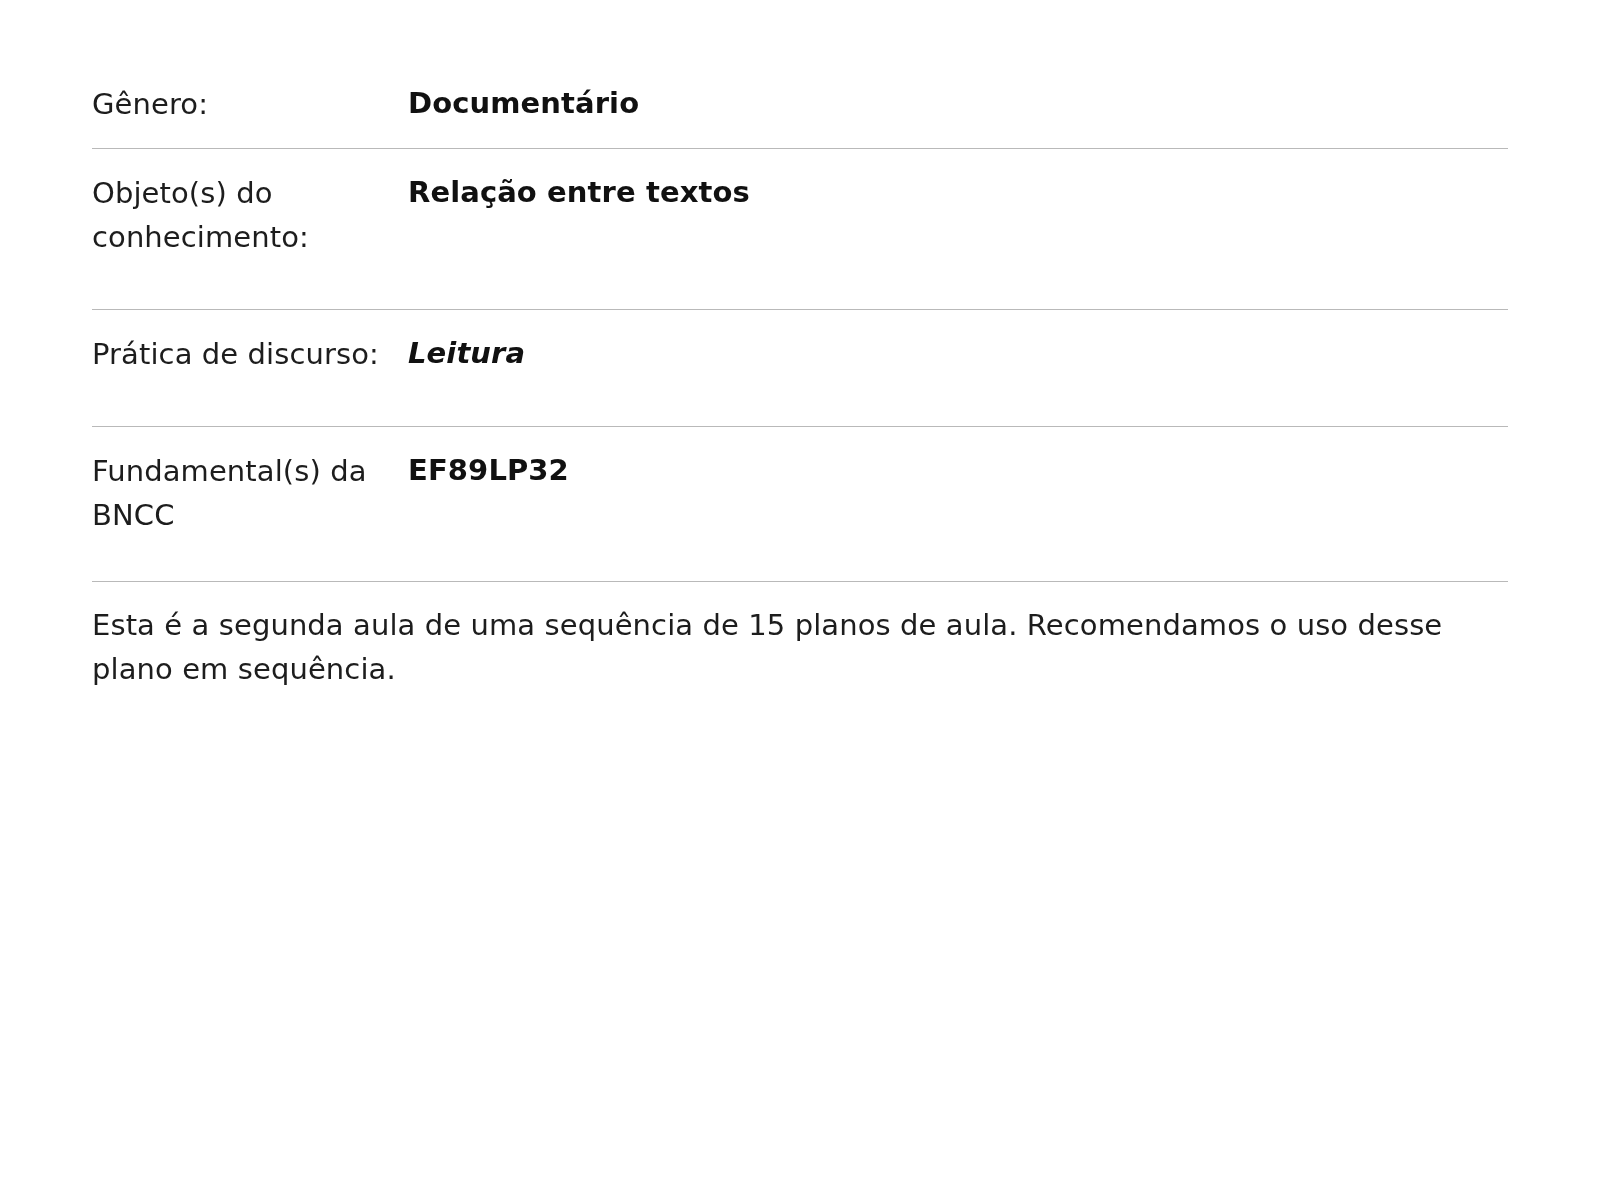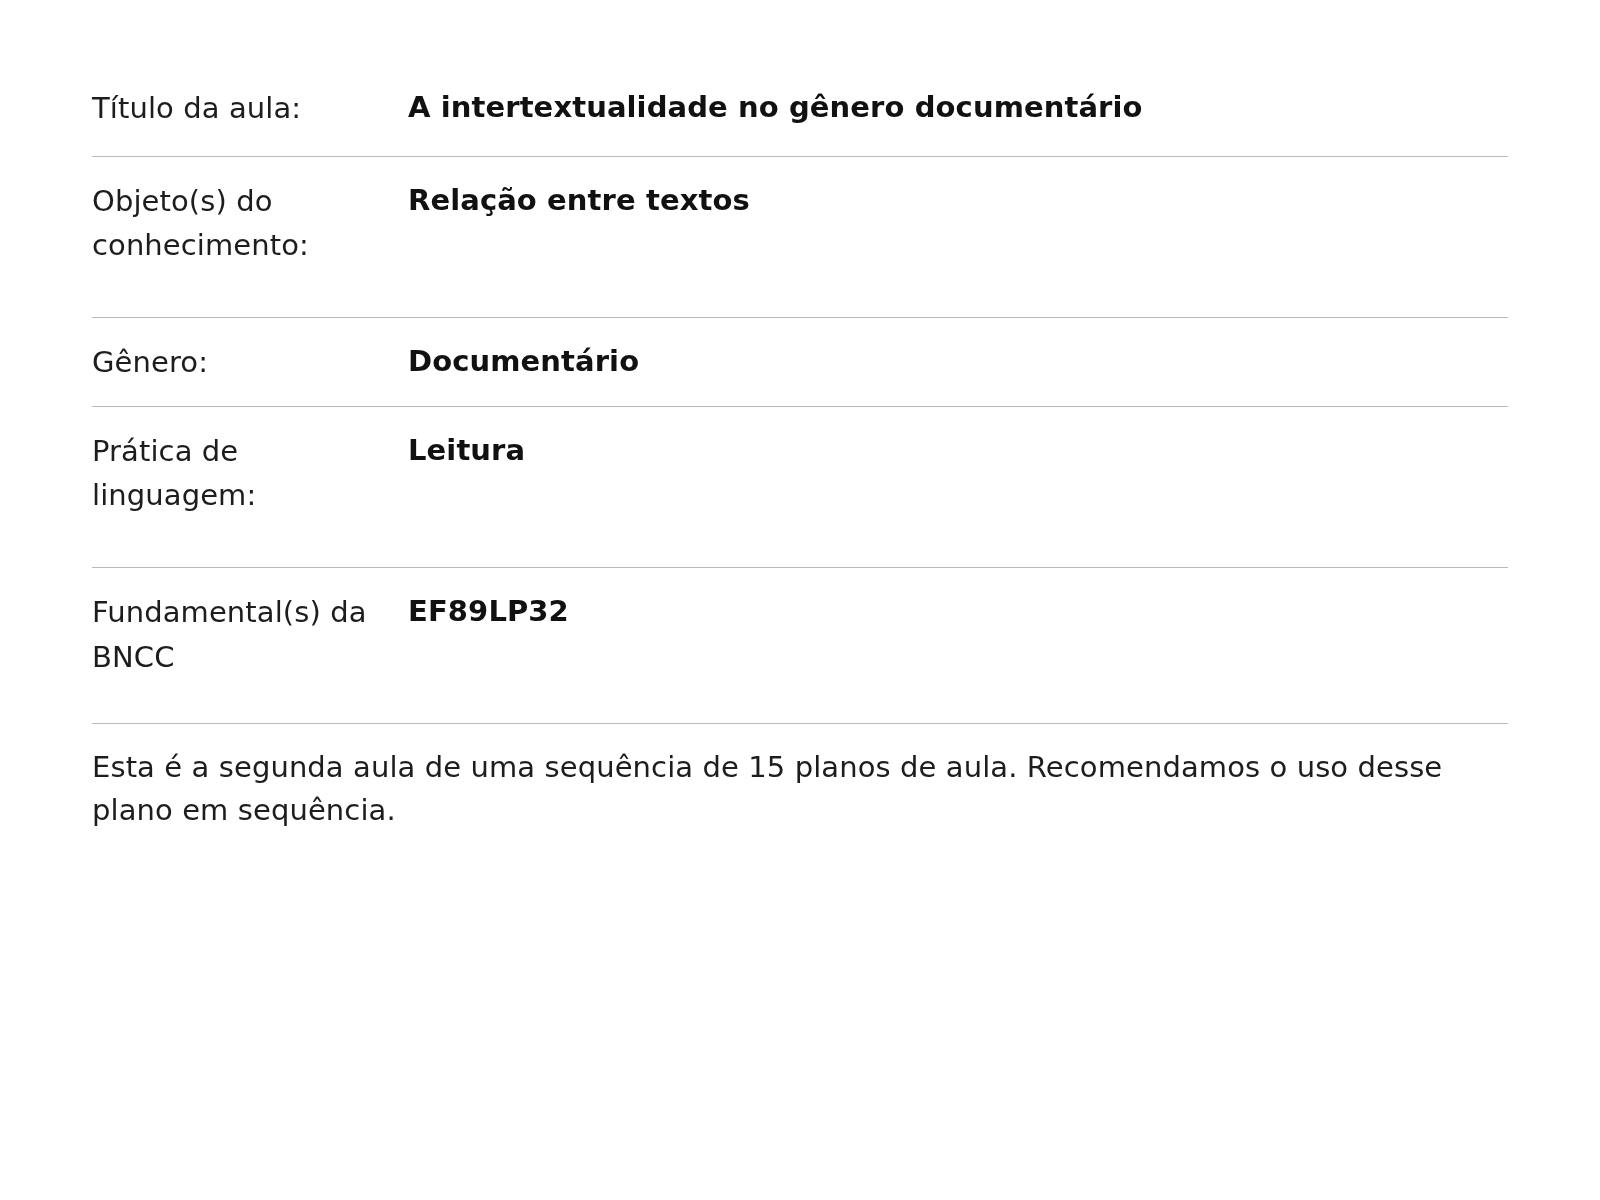--- a/index.html
+++ b/index.html
@@ -47,52 +47,48 @@
     line-height: 1.5;
     color: #111111;
     letter-spacing: 0.1px;
   }
   tr.row-title td.label-cell,
   tr.row-title td.value-cell { padding-top: 26px; padding-bottom: 26px; }
   tr.row-purpose td.value-cell { line-height: 1.52; }
   tr.row-knowledge td.label-cell { padding-bottom: 50px; }
   tr.row-knowledge td.value-cell { padding-bottom: 50px; }
   tr.row-practice td.label-cell { padding-bottom: 50px; }
-  tr.row-practice td.value-cell { padding-bottom: 50px; }
+  tr.row-practice td.value-cell { padding-bottom: 50px; font-style: italic; }
   tr.row-skill td.label-cell { padding-bottom: 44px; }
   tr.row-skill td.value-cell { padding-bottom: 44px; margin-top: 36px; }
   td.note-cell {
     padding: 22px 0 0 0;
     font-size: 29px;
     font-weight: 400;
     line-height: 1.5;
     color: #1d1d1d;
     letter-spacing: 0.1px;
   }
 </style>
 </head>
 <body>
 
 <div class="sheet">
   <table class="lesson-table">
     <tbody>
-      <tr class="info-row row-title">
-        <td class="label-cell">Título da aula:</td>
-        <td class="value-cell">A intertextualidade no gênero documentário</td>
+      <tr class="info-row row-genre">
+        <td class="label-cell">Gênero:</td>
+        <td class="value-cell">Documentário</td>
       </tr>
       <tr class="info-row row-knowledge">
         <td class="label-cell">Objeto(s) do conhecimento:</td>
         <td class="value-cell">Relação entre textos</td>
       </tr>
-      <tr class="info-row row-genre">
-        <td class="label-cell">Gênero:</td>
-        <td class="value-cell">Documentário</td>
-      </tr>
       <tr class="info-row row-practice">
-        <td class="label-cell">Prática de linguagem:</td>
+        <td class="label-cell">Prática de discurso:</td>
         <td class="value-cell">Leitura</td>
       </tr>
       <tr class="info-row row-skill">
         <td class="label-cell">Fundamental(s) da BNCC</td>
         <td class="value-cell">EF89LP32</td>
       </tr>
       <tr class="note-row">
         <td class="note-cell" colspan="2">Esta é a segunda aula de uma sequência de 15 planos de aula. Recomendamos o uso desse plano em sequência.</td>
       </tr>
     </tbody>

